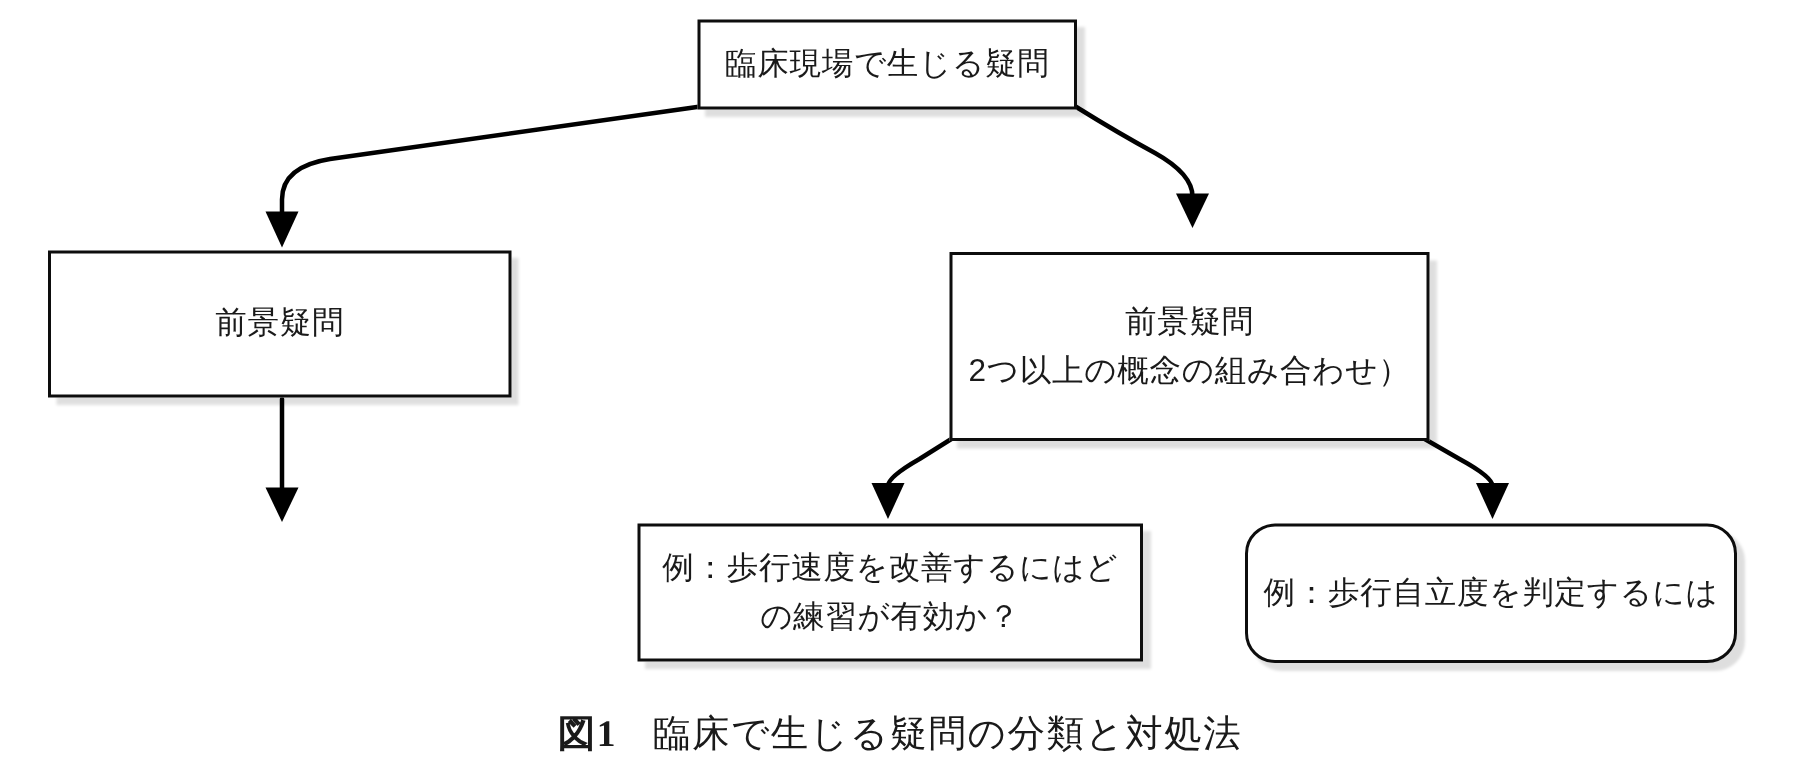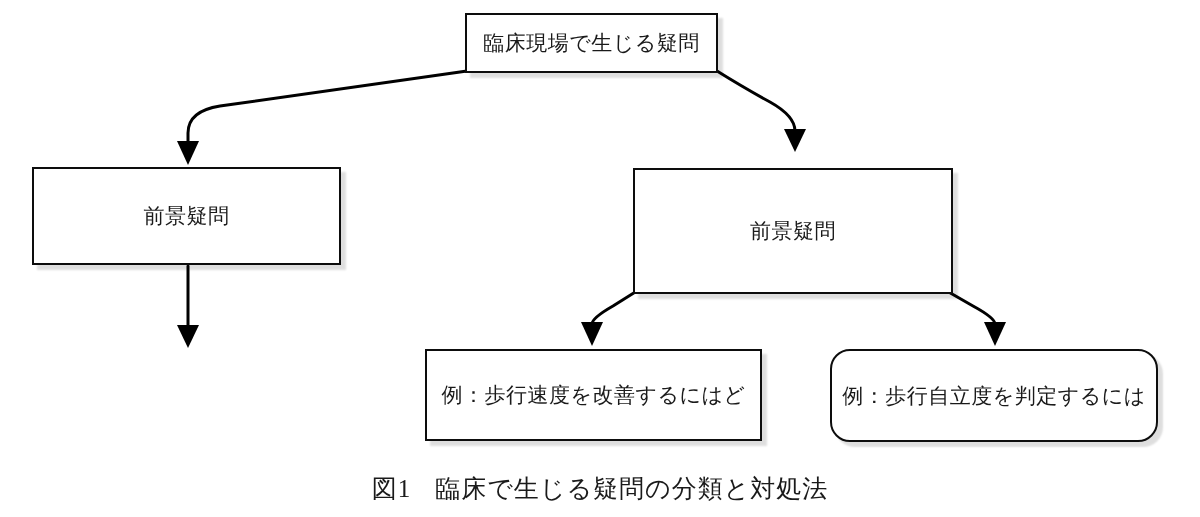--- a/index.html
+++ b/index.html
@@ -55,21 +55,21 @@
     top: 472px;
     width: 1200px;
     text-align: center;
     font-family: "Liberation Serif", serif;
     font-size: 25px;
     color: #1a1a1a;
     letter-spacing: 1px;
     z-index: 2;
   }
   #caption .fig-label {
-    font-weight: normal;
+    font-weight: bold;
     margin-right: 24px;
   }
 </style>
 </head>
 <body>
 
 <div id="stage">
 
   <svg id="connectors" viewBox="0 0 1200 517" xmlns="http://www.w3.org/2000/svg">
     <g stroke="#000000" stroke-width="3" fill="none" stroke-linejoin="round" stroke-linecap="round">
@@ -91,25 +91,27 @@
   <div class="node" id="node-root">
     <span class="line">臨床現場で生じる疑問</span>
   </div>
 
   <div class="node" id="node-background">
     <span class="line">前景疑問</span>
   </div>
 
   <div class="node" id="node-foreground">
     <span class="line">前景疑問</span>
+    <span class="line">2つ以上の概念の組み合わせ）</span>
   </div>
 
 
   <div class="node" id="node-ex-fg1">
     <span class="line">例：歩行速度を改善するにはど</span>
+    <span class="line">の練習が有効か？</span>
   </div>
 
   <div class="node" id="node-ex-fg2">
     <span class="line">例：歩行自立度を判定するには</span>
   </div>
 
   <div id="caption">
     <span class="fig-label">図1</span><span>臨床で生じる疑問の分類と対処法</span>
   </div>
 

